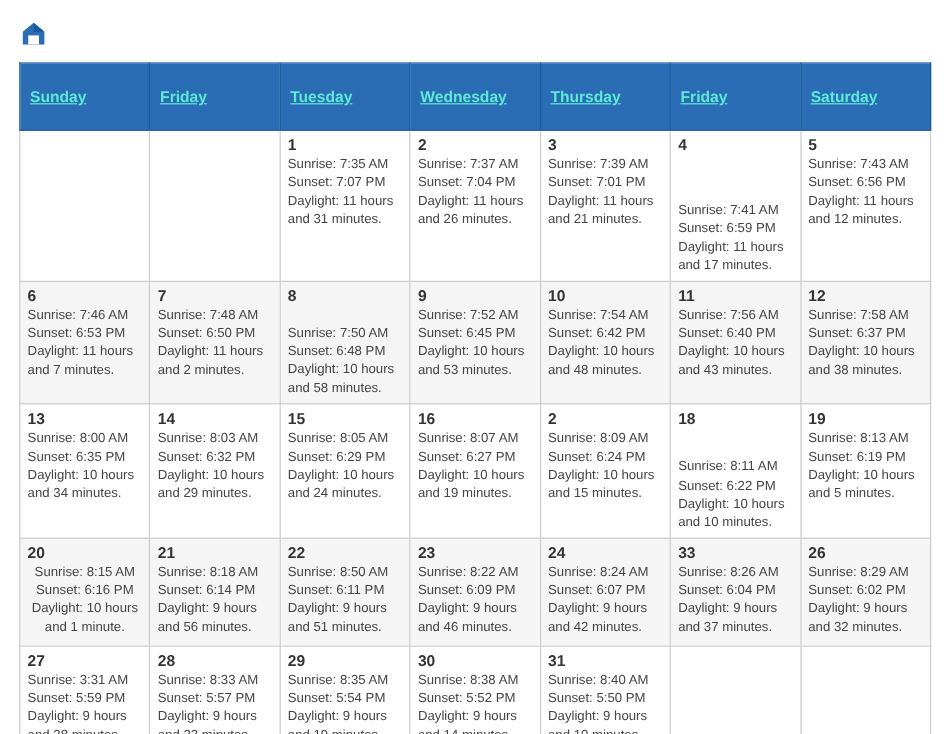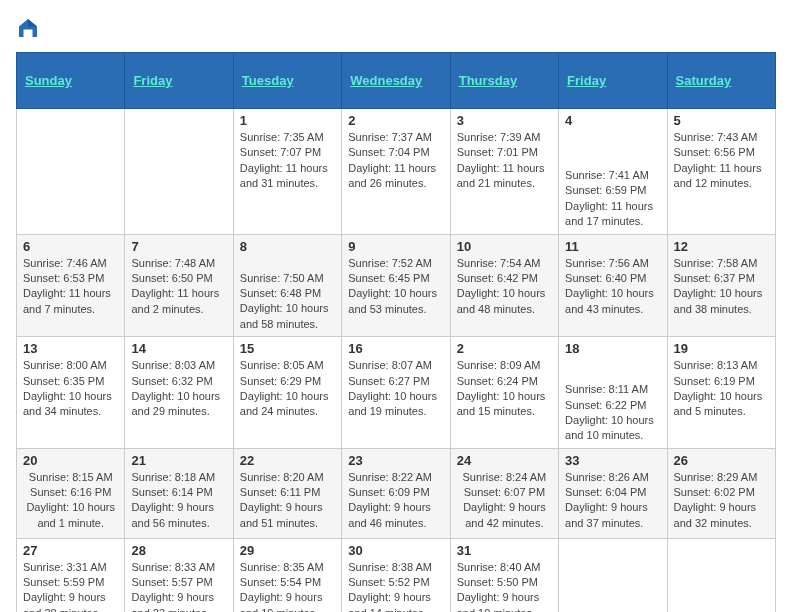--- a/index.html
+++ b/index.html
@@ -252,33 +252,33 @@
 Daylight: 10 hours and 1 minute.</div>
         </td>
         <td>
           <span class="day-num">21</span>
           <div class="day-info" style="white-space: pre-wrap;">Sunrise: 8:18 AM
 Sunset: 6:14 PM
 Daylight: 9 hours and 56 minutes.</div>
         </td>
         <td>
           <span class="day-num">22</span>
-          <div class="day-info" style="white-space: pre-wrap;">Sunrise: 8:20 AM
+          <div class="day-info" style="white-space: pre-wrap;">Sunrise: 8:50 AM
 Sunset: 6:11 PM
 Daylight: 9 hours and 51 minutes.</div>
         </td>
         <td>
           <span class="day-num">23</span>
           <div class="day-info" style="white-space: pre-wrap;">Sunrise: 8:22 AM
 Sunset: 6:09 PM
 Daylight: 9 hours and 46 minutes.</div>
         </td>
         <td>
           <span class="day-num">24</span>
-          <div class="day-info" style="white-space: pre-wrap; text-align: center;">Sunrise: 8:24 AM
+          <div class="day-info" style="white-space: pre-wrap;">Sunrise: 8:24 AM
 Sunset: 6:07 PM
 Daylight: 9 hours and 42 minutes.</div>
         </td>
         <td>
           <span class="day-num">33</span>
           <div class="day-info" style="white-space: pre-wrap;">Sunrise: 8:26 AM
 Sunset: 6:04 PM
 Daylight: 9 hours and 37 minutes.</div>
         </td>
         <td>

